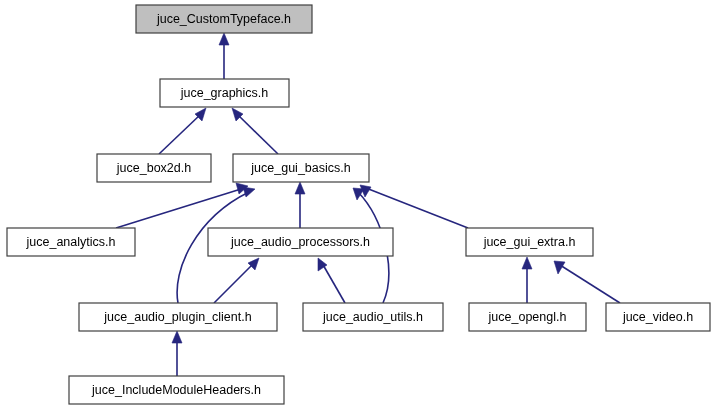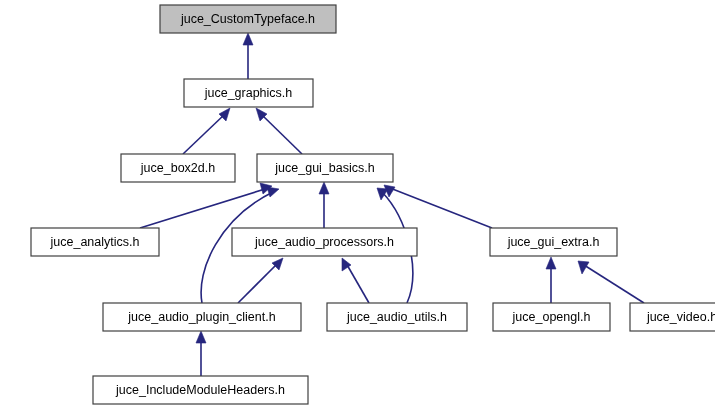--- a/index.html
+++ b/index.html
@@ -12,21 +12,20 @@
     width: 715px;
     height: 411px;
     overflow: hidden;
     font-family: "Liberation Sans", sans-serif;
   }
   #graph-root {
     position: relative;
     width: 644px;
     height: 411px;
     background: #ffffff;
-    margin-left: 24px;
   }
   svg#dep-graph {
     display: block;
     width: 715px;
     height: 411px;
   }
   .node-box {
     stroke: #1a1a1a;
     stroke-width: 1;
   }

